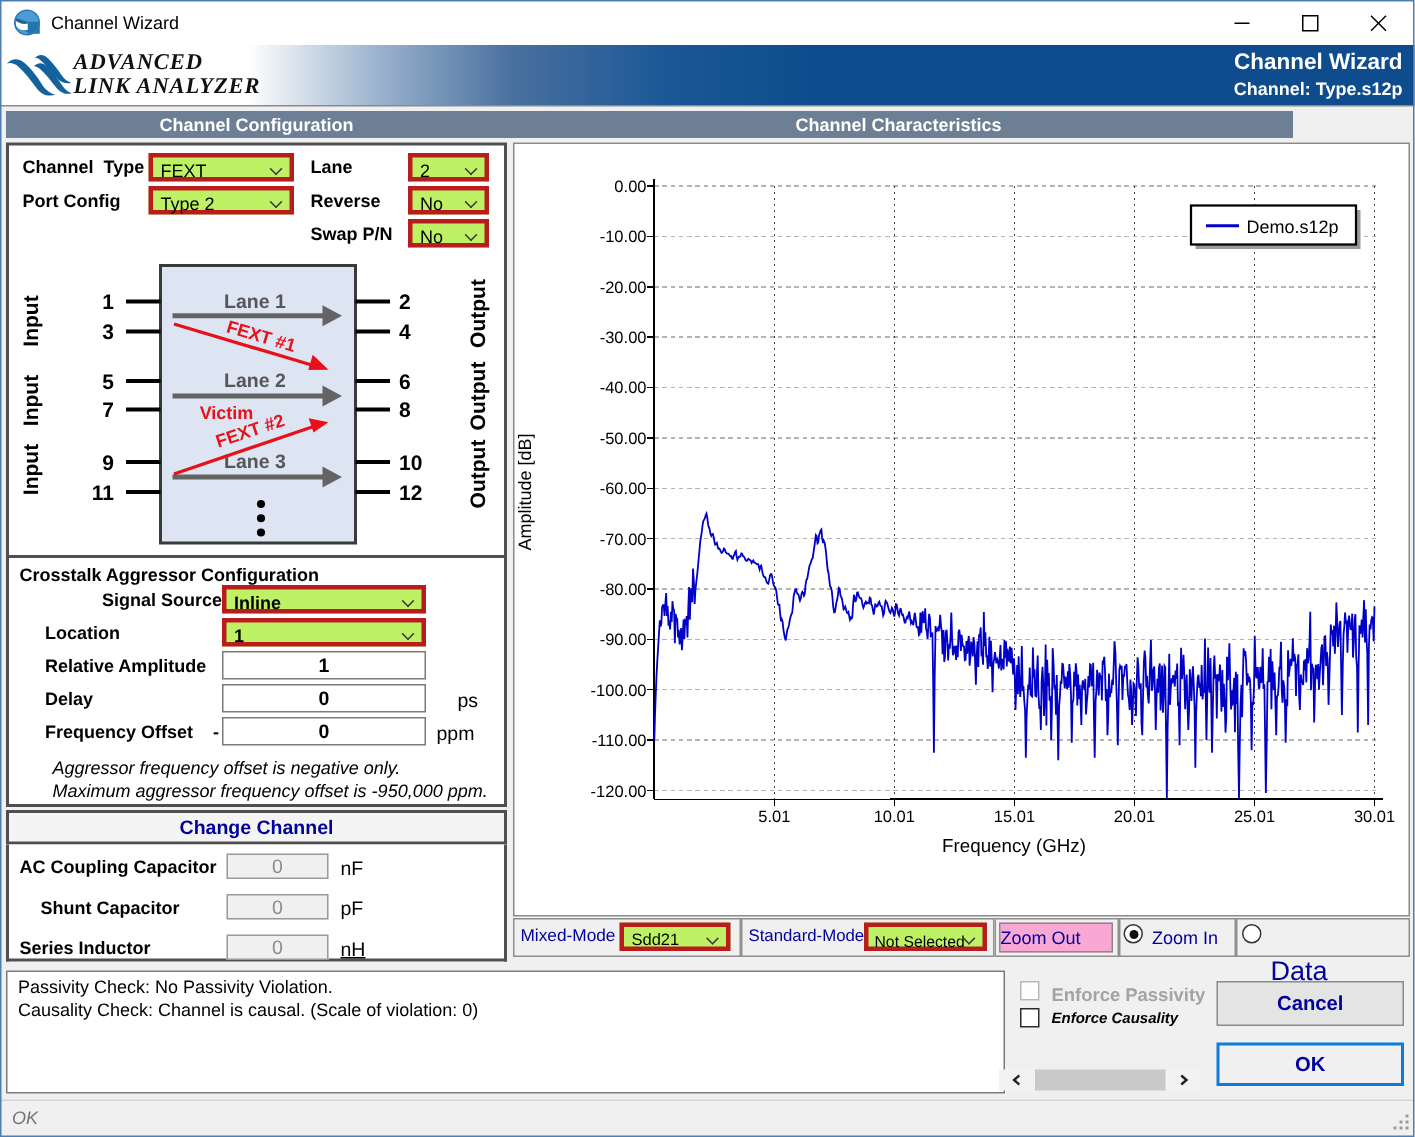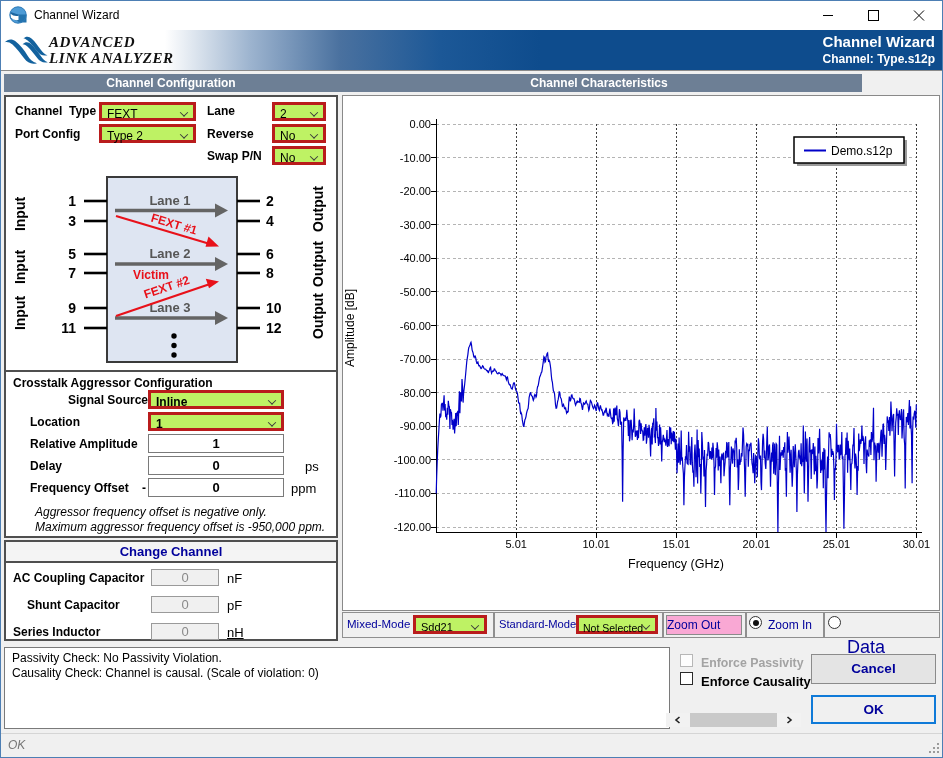--- a/index.html
+++ b/index.html
@@ -285,21 +285,21 @@
 <div class="abs navy" style="left:666px;top:615px;width:76px;height:20px;background:#f9a8d4;border:1px solid #8b8b8b;text-align:left;font-size:12px;line-height:18px;">Zoom Out</div>
 <div class="abs" style="left:749px;top:616px;width:13px;height:13px;border:1px solid #333;border-radius:50%;background:#fff;"></div>
 <div class="abs" style="left:752.5px;top:619.5px;width:6px;height:6px;border-radius:50%;background:#111;"></div>
 <div class="abs navy" style="left:768px;top:618px;font-size:12px;">Zoom In</div>
 <div class="abs" style="left:828px;top:616px;width:13px;height:13px;border:1px solid #333;border-radius:50%;background:#fff;"></div>
 <div class="abs navy" style="left:847px;top:637px;font-size:18px;">Data Cursor</div>
 
 <div class="abs" style="left:680px;top:654px;width:13px;height:13px;border:1px solid #b7b7b7;background:#fdfdfd;"></div>
 <div class="abs b" style="left:701px;top:656px;font-size:12.3px;color:#a3a3a3;">Enforce Passivity</div>
 <div class="abs" style="left:680px;top:672px;width:13px;height:13px;border:1px solid #2a2a2a;background:#fff;"></div>
-<div class="abs b" style="left:701px;top:674px;font-size:13px;color:#000;">Enforce Causality</div>
+<div class="abs b" style="left:701px;top:674px;font-size:10px;color:#000;font-style:italic;">Enforce Causality</div>
 <div class="abs" style="left:811px;top:654px;width:125px;height:30px;background:#e4e4e4;border:1px solid #8b8b8b;text-align:center;font-size:13.5px;font-weight:bold;line-height:28px;"><span class="navy">Cancel</span></div>
 <div class="abs" style="left:811px;top:695px;width:125px;height:29px;background:#f0f0f0;border:2px solid #0f7ad8;text-align:center;font-size:13.5px;font-weight:bold;line-height:25px;"><span class="navy">OK</span></div>
 
 <div class="abs" style="left:666px;top:713px;width:135px;height:14px;background:#f2f2f2;"></div>
 <div class="abs" style="left:690px;top:713px;width:87px;height:14px;background:#c9c9c9;"></div>
 <svg class="abs" style="left:666px;top:713px" width="135" height="14" viewBox="0 0 135 14">
  <path d="M13.5 4 L10 7 L13.5 10" fill="none" stroke="#222" stroke-width="1.6"></path>
  <path d="M121.5 4 L125 7 L121.5 10" fill="none" stroke="#222" stroke-width="1.6"></path>
 </svg>
 

